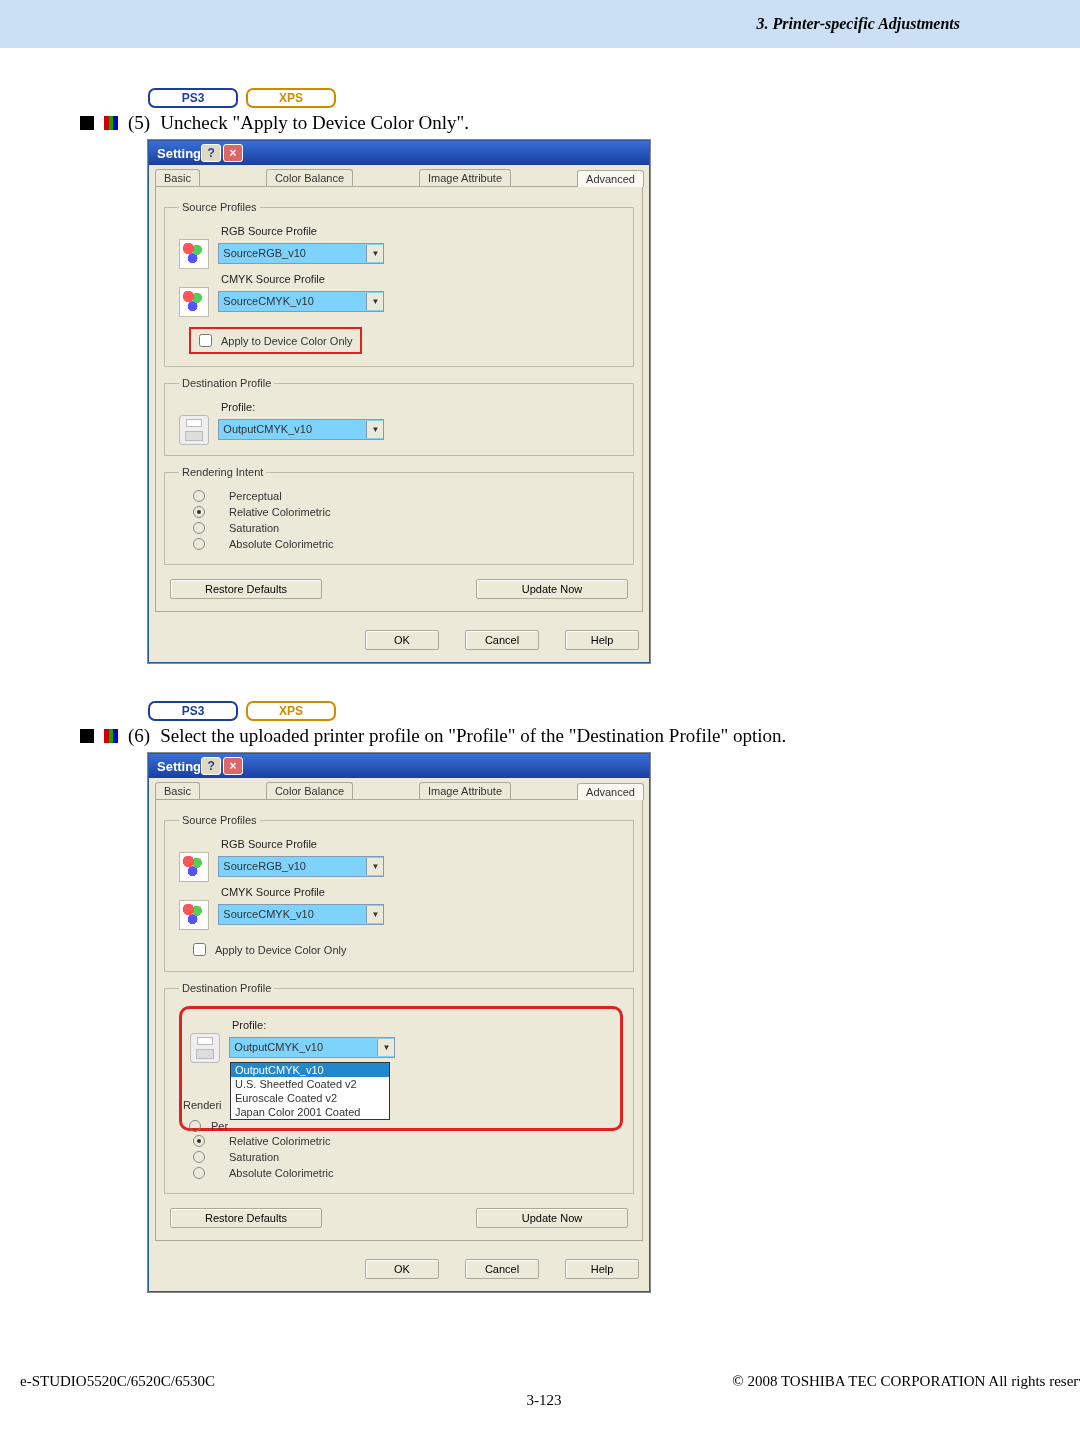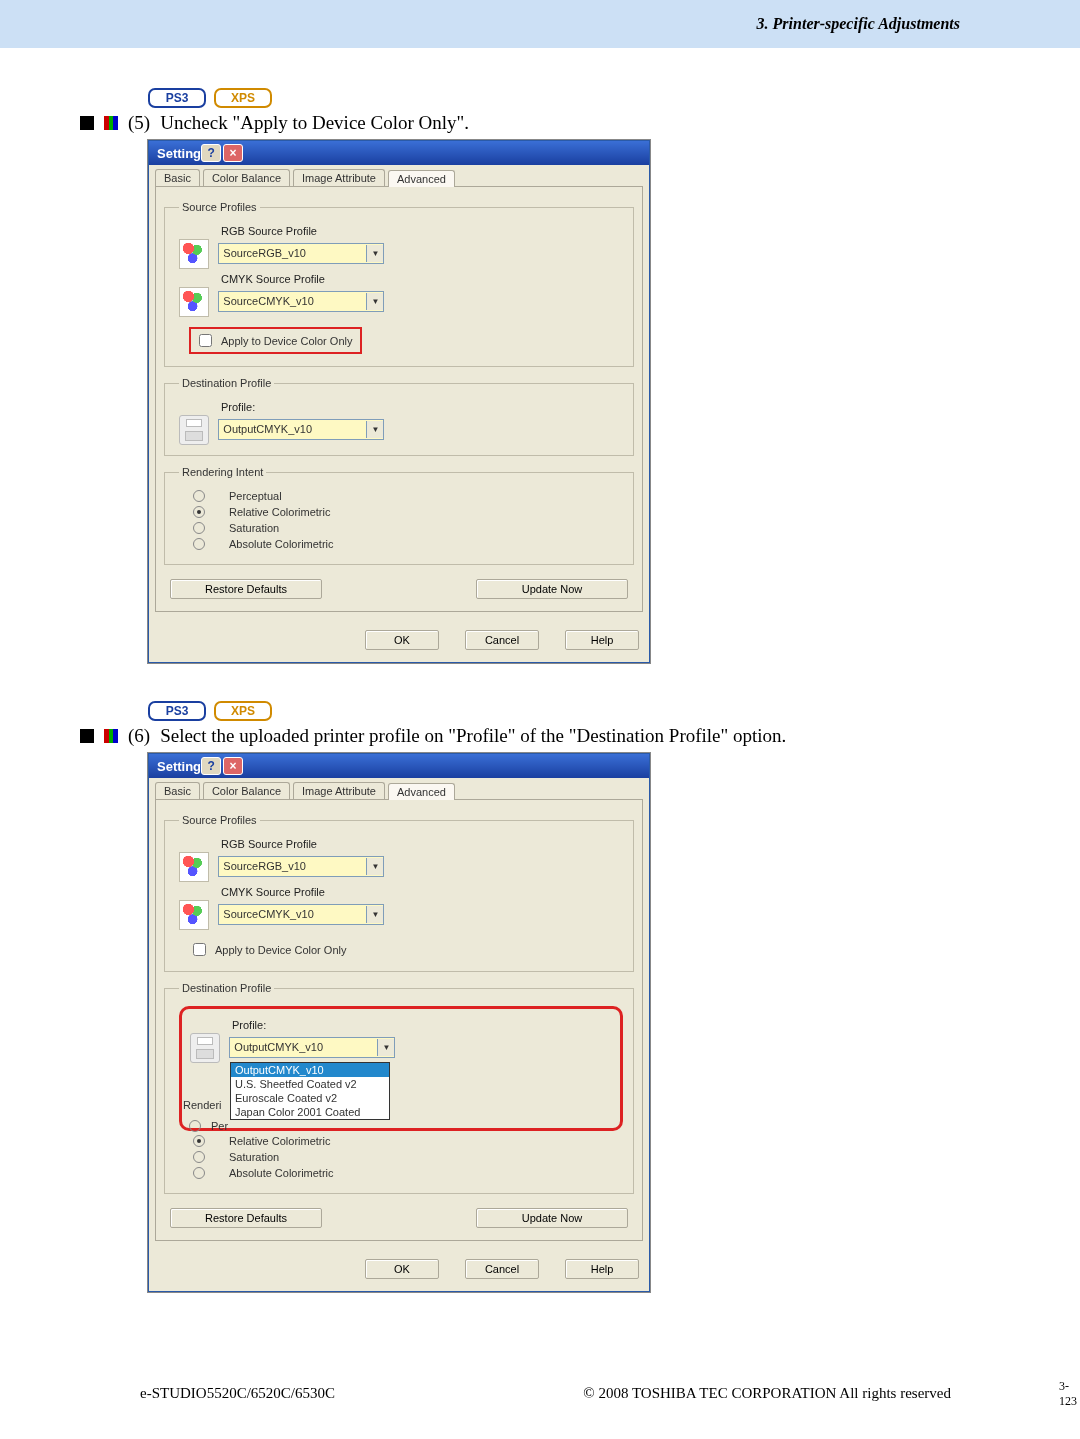--- a/index.html
+++ b/index.html
@@ -37,21 +37,21 @@
     margin-left: 68px;
     margin-bottom: 4px;
     display: flex;
     gap: 8px;
   }
   .chip {
     display:inline-block;
     width:54px;
     text-align:center;
     font: bold 12px Arial, sans-serif;
-    padding: 1px 0 1px;
+    padding: 1px 16px 1px;
     border-radius: 7px;
     border: 2px solid;
     background:#fff;
   }
   .chip-ps3  { color:#1a3fa0; border-color:#1a3fa0; }
   .chip-xps  { color:#d08a00; border-color:#d08a00; }
   .step-line {
     display:flex;
     align-items:flex-start;
     gap:10px;
@@ -91,20 +91,21 @@
     border-radius:3px;
     color:#1a3fa0;
     display:flex; align-items:center; justify-content:center;
     font: bold 12px Arial;
   }
   .titlebtn.close { background:#d66; color:#fff;}
   .tabs {
     display:flex;
     padding:4px 6px 0;
     gap:4px;
+    justify-content:space-between;
   }
   .tab {
     padding:2px 8px;
     border:1px solid #aca899;
     border-bottom:none;
     background:#ece9d8;
     margin-right:-1px;
     font-size:11px;
     color:#333;
     border-radius:3px 3px 0 0;
@@ -147,21 +148,21 @@
   }
   .icon-printer::before{
     content:""; position:absolute; left:6px; top:3px; width:14px; height:6px; background:#fff; border:1px solid #bbb;
   }
   .icon-printer::after{
     content:""; position:absolute; left:5px; bottom:3px; width:16px; height:8px; background:#ddd; border:1px solid #bbb;
   }
   .combo {
     display:inline-flex; align-items:center;
     width:160px; height:19px;
-    background:#fef9c3;
+    background:#7dd3fc;
     border:1px solid #7f9db9;
     font-size:11px;
     padding:0 0 0 4px;
     justify-content:space-between;
   }
   .combo .arrow {
     width:16px; height:17px;
     border-left:1px solid #7f9db9;
     background:#ece9d8;
     display:flex; align-items:center; justify-content:center;
@@ -198,24 +199,25 @@
     margin-left:40px;
     margin-top:-1px;
   }
   .dropdown-list div { padding:1px 4px;}
   .dropdown-list .sel { background:#28c; color:#fff;}
 
   .footer {
     position:absolute; bottom:30px; left:0; width:100%;
     font-size:15px;
     display:flex;
+    flex-direction:column;
     align-items:center;
   }
   .footer .line1 { width:100%; display:flex; justify-content:space-between; padding:0 100px 0 140px;}
-  .footer .pg { margin-top:2px; font-size:12px;margin-left:8px;}
+  .footer .pg { margin-top:2px; font-size:15px;margin-left:8px;}
 </style>
 </head>
 <body>
 
 <div class="page">
 
   <div class="header-bar">
     <span>3. Printer-specific Adjustments</span>
   </div>
 

